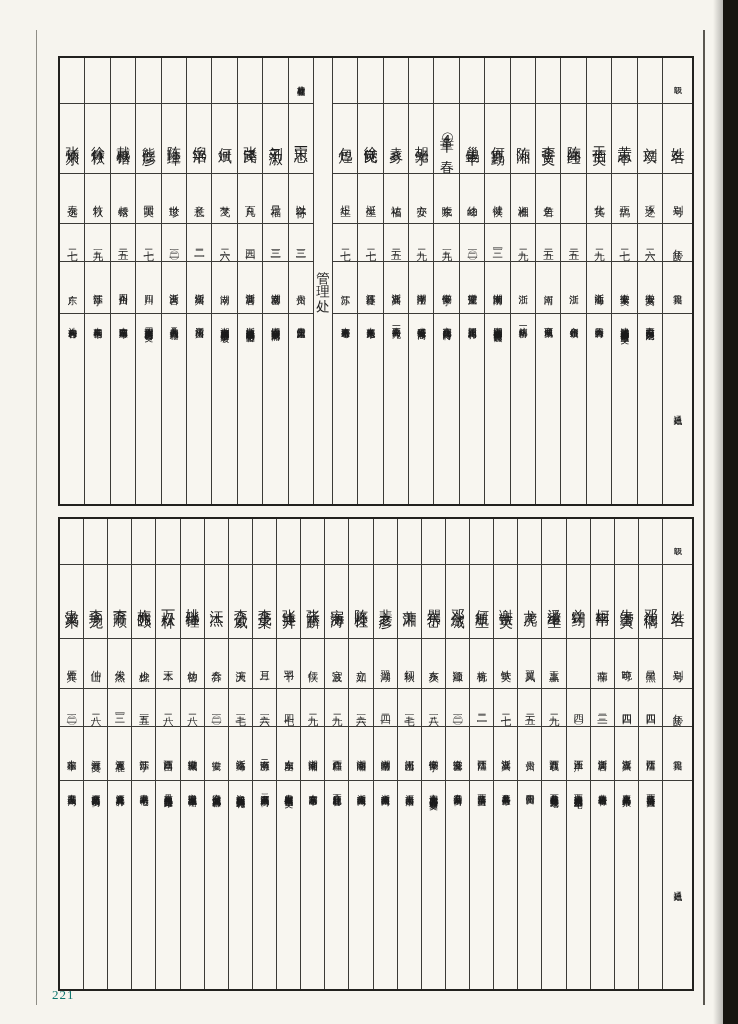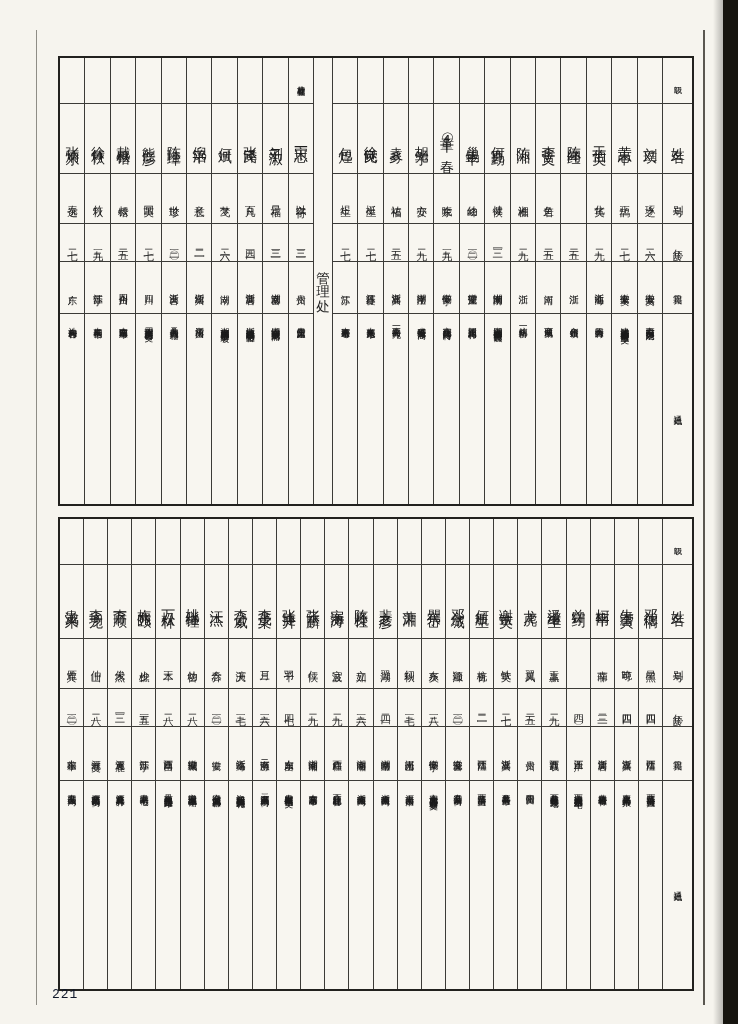--- a/index.html
+++ b/index.html
@@ -40,21 +40,21 @@
   .origin-cell .vtext{font-size:9.5px;letter-spacing:.08em}
   .addr-cell .vtext{font-size:8.8px;letter-spacing:.05em}
 
   .hlabel{font-size:13px}
   .hl-tight{letter-spacing:.3em}
   .hl-mid{letter-spacing:.55em}
   .hl-wide{letter-spacing:.85em}
   .hl-addr{letter-spacing:3em;font-size:13px}
   .divider-label{font-size:13.5px;letter-spacing:1em}
 
-  .page-number{position:absolute;left:52px;top:987px;font-size:13px;letter-spacing:1px;color:#0f172a;font-family:Liberation Mono, monospace}
+  .page-number{position:absolute;left:52px;top:987px;font-size:13px;letter-spacing:1px;color:#0f766e;font-family:Liberation Serif, serif}
 </style>
 </head>
 <body>
 
 <div class="page">
 
   <div class="frame-line frame-left"></div>
   <div class="frame-line frame-right"></div>
   <div class="scan-shadow"></div>
   <div class="scan-edge"></div>

